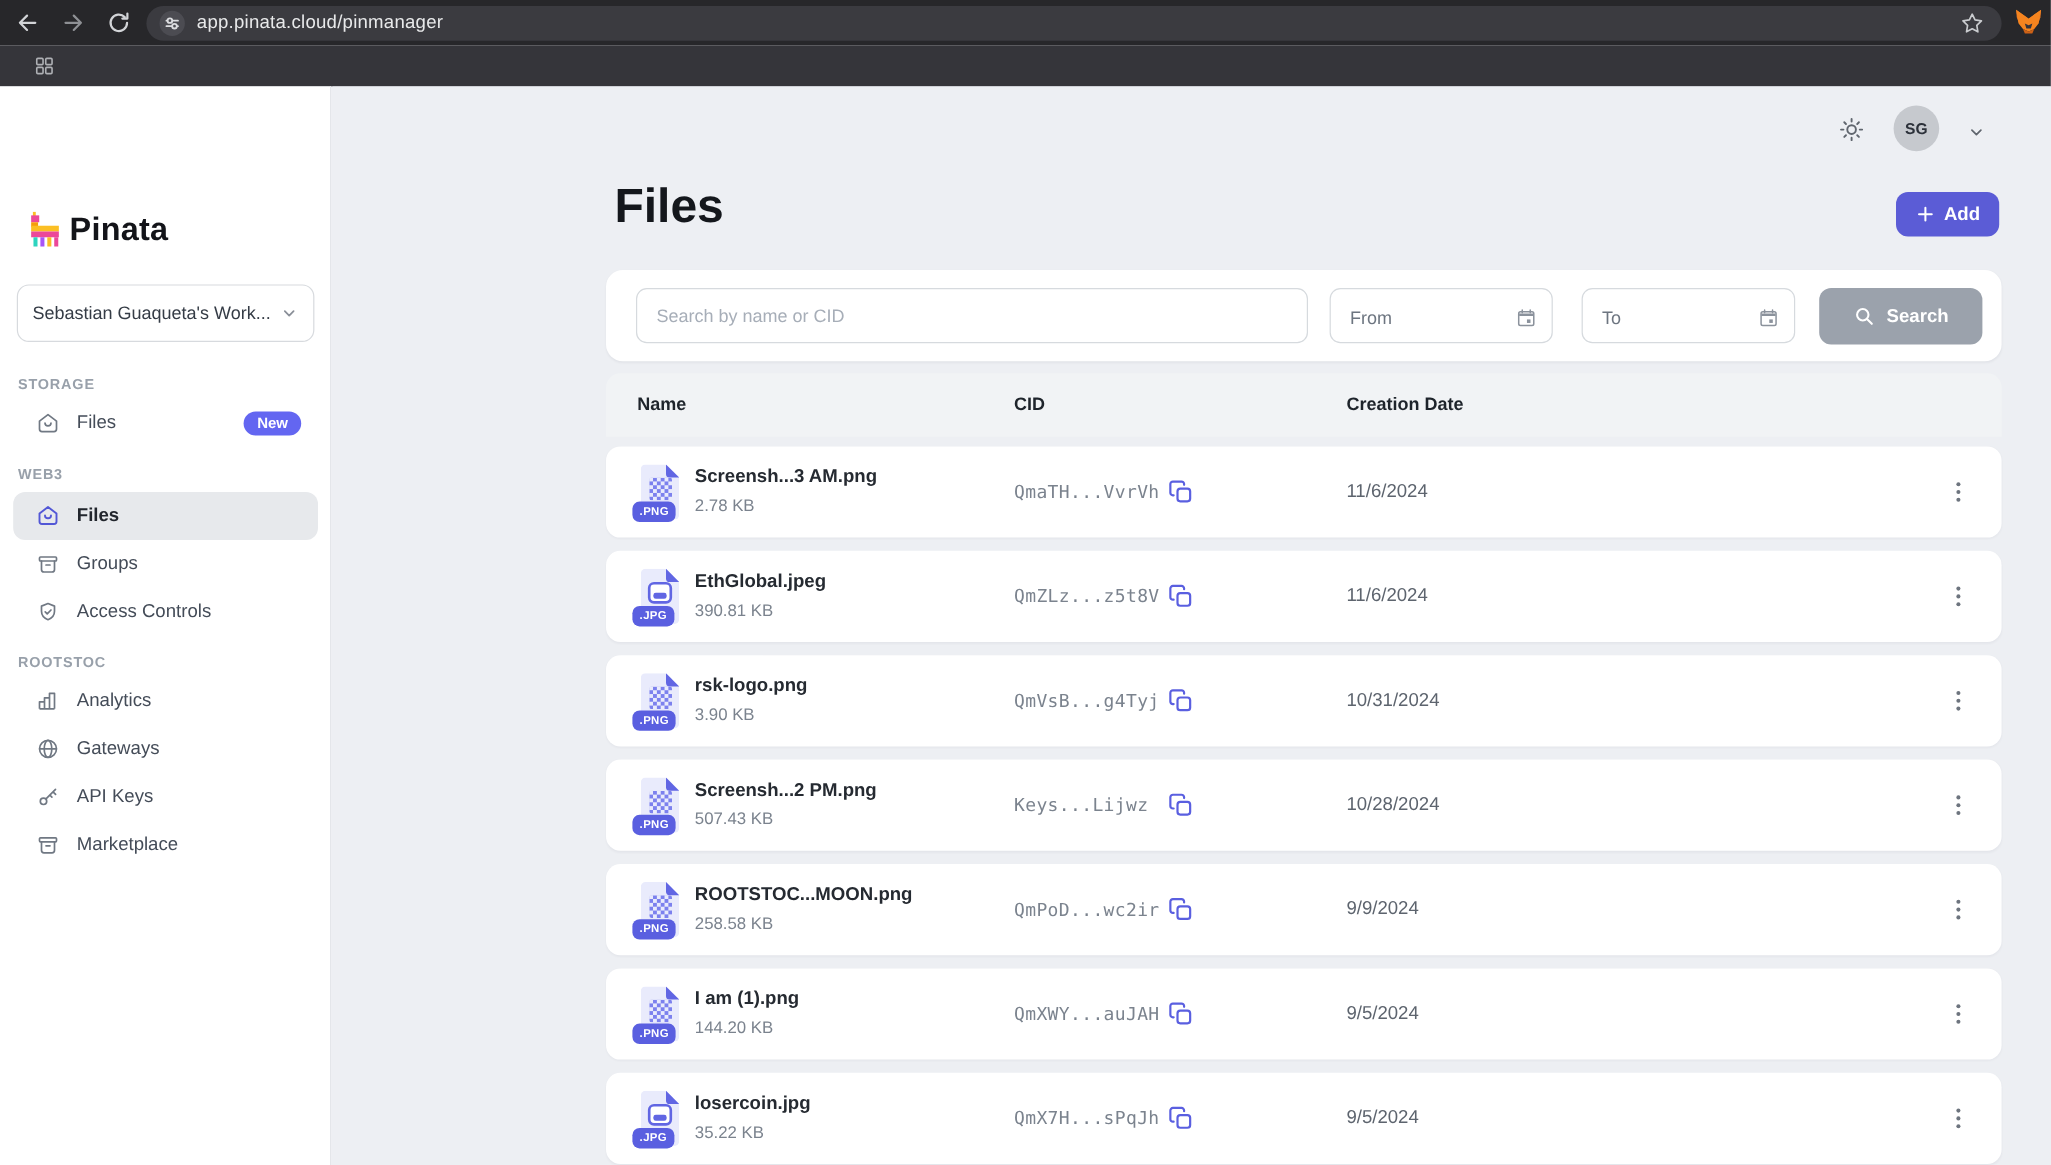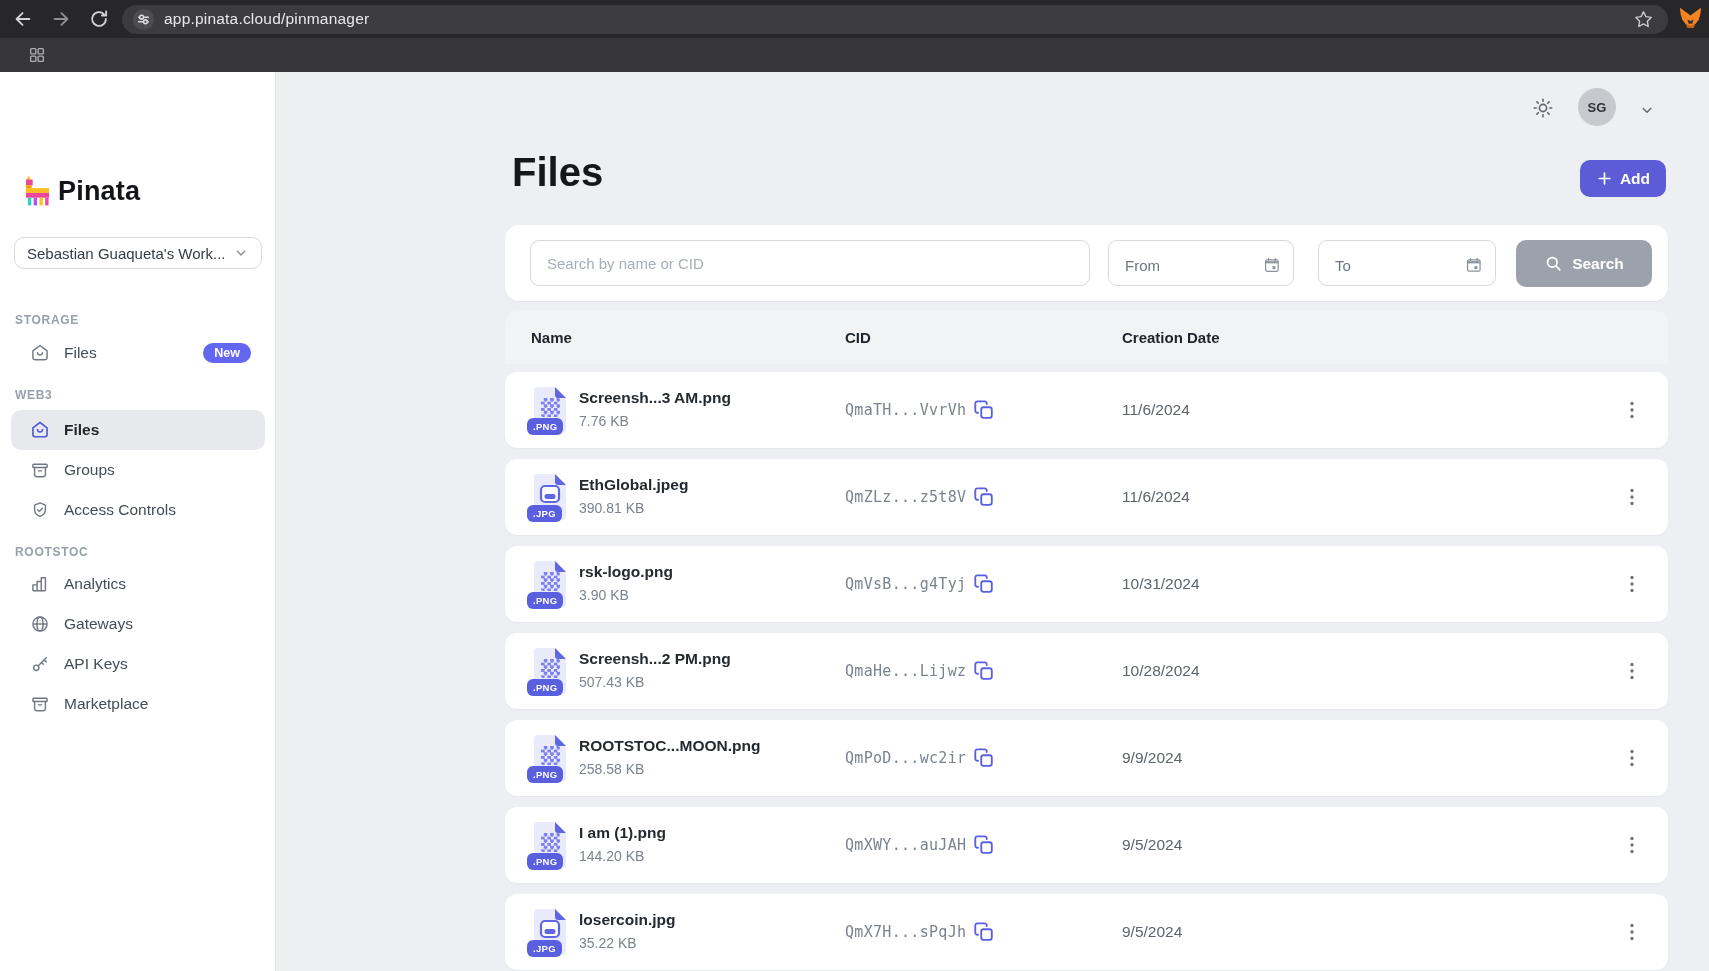--- a/index.html
+++ b/index.html
@@ -17,21 +17,21 @@
   .star-wrap { position:absolute; right:14px; top:4px; }
   .fox-wrap { position:absolute; left:1678px; top:6px; }
   .chrome-strip { position:absolute; top:38px; left:0; width:1709px; height:34px; background:#35353a; }
   .grid-wrap { position:absolute; left:28px; top:8px; }
 
   
   .sidebar { position:absolute; top:72px; left:0; width:276px; height:899px; background:#ffffff;
              border-right:1px solid #e4e6ea; }
   .logo { position:absolute; left:25px; top:103px; display:flex; align-items:center; gap:8px; }
   .logo-text { font-size:27px; font-weight:800; color:#131419; letter-spacing:.2px; }
-  .ws-select { position:absolute; left:14px; top:165px; width:248px; height:32px; border:1px solid #d7dade;
+  .ws-select { position:absolute; left:14px; top:165px; width:248px; height:48px; border:1px solid #d7dade;
                border-radius:10px; background:#fff; display:flex; align-items:center; padding:0 12px; }
   .ws-text { font-size:15px; color:#353c46; white-space:nowrap; overflow:hidden; flex:1; }
   .section-label { position:absolute; left:15px; font-size:12px; font-weight:700; color:#98a0aa; letter-spacing:.7px; }
   .side-item { position:absolute; left:11px; width:254px; height:40px; border-radius:10px;
                display:flex; align-items:center; cursor:pointer; }
   .side-item .ic { width:20px; height:20px; margin-left:19px; }
   .side-item .lbl { margin-left:14px; font-size:15.5px; color:#444c58; }
   .side-item.active { background:#e7e9ec; }
   .side-item.active .lbl { color:#22262d; font-weight:600; }
   .new-badge { margin-left:auto; margin-right:14px; background:#6366f1; color:#fff; font-size:12.5px;
@@ -315,21 +315,21 @@
     <div class="file-icon" data-type="PNG">
       <svg class="doc-svg" width="32" height="46" viewBox="0 0 32 46">
           <path d="M4 0h17l11 11v31a4 4 0 0 1-4 4H4a4 4 0 0 1-4-4V4a4 4 0 0 1 4-4z" fill="#e9ebfc"></path>
           <path d="M21 0l11 11h-8a3 3 0 0 1-3-3z" fill="#6166e3"></path>
         </svg>
       <div class="glyph glyph-checker"></div>
 
       <div class="type-badge">.PNG</div>
     </div>
     <div class="fname">Screensh...3 AM.png</div>
-    <div class="fsize">7.76 KB</div>
+    <div class="fsize">2.78 KB</div>
     <div class="cid">QmaTH...VvrVh</div>
     <svg class="copy-btn" width="22" height="22" viewBox="0 0 24 24" fill="none" stroke="#5a5fe0" stroke-width="2" stroke-linecap="round" stroke-linejoin="round">
         <rect x="9" y="9" width="11.5" height="11.5" rx="2.5"></rect>
         <path d="M5.5 15H4.8A2.3 2.3 0 0 1 2.5 12.7V4.8A2.3 2.3 0 0 1 4.8 2.5h7.9A2.3 2.3 0 0 1 15 4.8v.7"></path>
       </svg>
     <div class="rdate">11/6/2024</div>
     <svg class="kebab-btn" width="24" height="24" viewBox="0 0 24 24" fill="#6d747e">
         <circle cx="12" cy="5.5" r="1.7"></circle>
         <circle cx="12" cy="12" r="1.7"></circle>
         <circle cx="12" cy="18.5" r="1.7"></circle>
@@ -394,21 +394,21 @@
       <svg class="doc-svg" width="32" height="46" viewBox="0 0 32 46">
           <path d="M4 0h17l11 11v31a4 4 0 0 1-4 4H4a4 4 0 0 1-4-4V4a4 4 0 0 1 4-4z" fill="#e9ebfc"></path>
           <path d="M21 0l11 11h-8a3 3 0 0 1-3-3z" fill="#6166e3"></path>
         </svg>
       <div class="glyph glyph-checker"></div>
 
       <div class="type-badge">.PNG</div>
     </div>
     <div class="fname">Screensh...2 PM.png</div>
     <div class="fsize">507.43 KB</div>
-    <div class="cid">QmaHe...Lijwz</div>
+    <div class="cid">Keys...Lijwz</div>
     <svg class="copy-btn" width="22" height="22" viewBox="0 0 24 24" fill="none" stroke="#5a5fe0" stroke-width="2" stroke-linecap="round" stroke-linejoin="round">
         <rect x="9" y="9" width="11.5" height="11.5" rx="2.5"></rect>
         <path d="M5.5 15H4.8A2.3 2.3 0 0 1 2.5 12.7V4.8A2.3 2.3 0 0 1 4.8 2.5h7.9A2.3 2.3 0 0 1 15 4.8v.7"></path>
       </svg>
     <div class="rdate">10/28/2024</div>
     <svg class="kebab-btn" width="24" height="24" viewBox="0 0 24 24" fill="#6d747e">
         <circle cx="12" cy="5.5" r="1.7"></circle>
         <circle cx="12" cy="12" r="1.7"></circle>
         <circle cx="12" cy="18.5" r="1.7"></circle>
       </svg>

